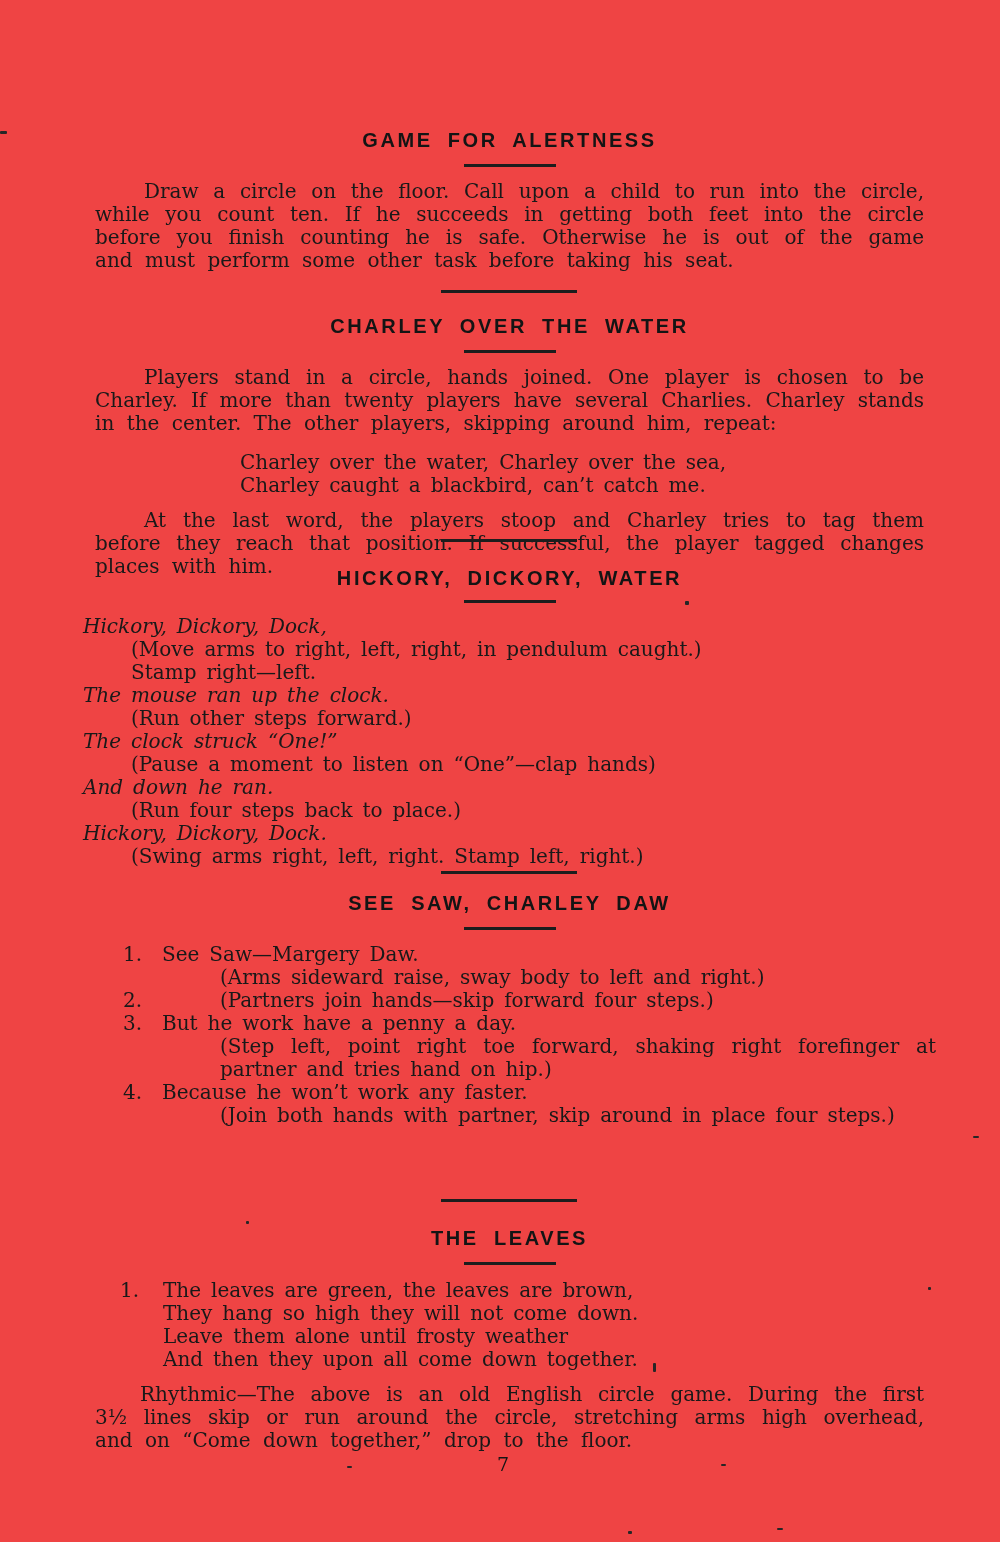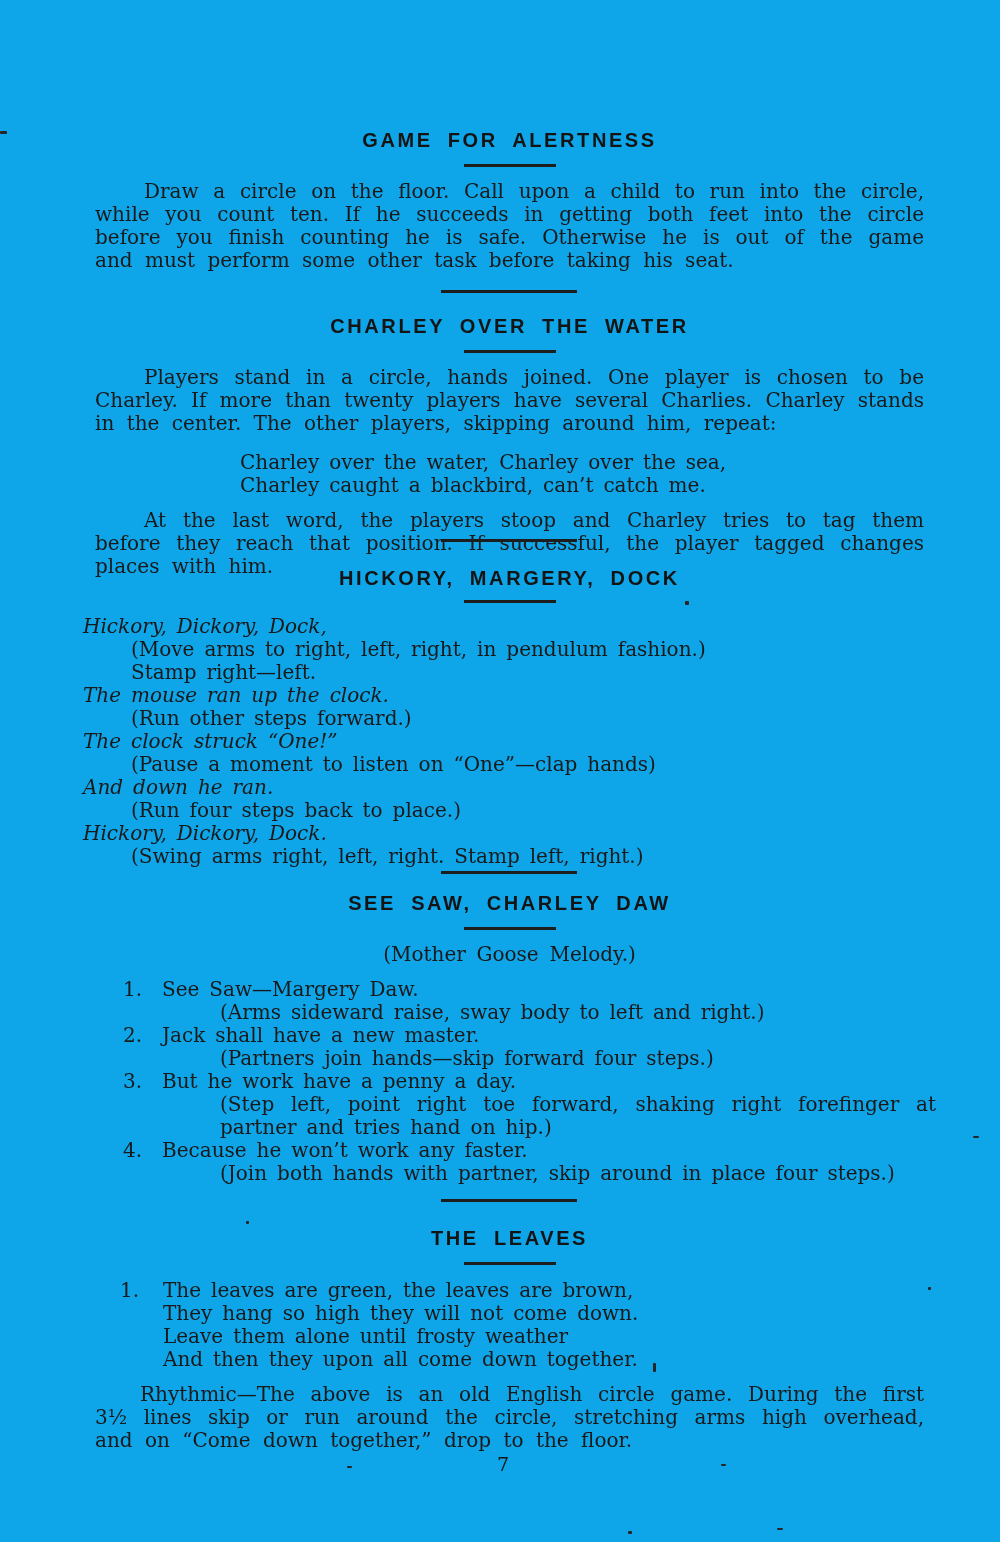--- a/index.html
+++ b/index.html
@@ -1,20 +1,20 @@
 <!DOCTYPE html>
 <html><head>
 <meta charset="utf-8">
 <style>
   html, body { margin: 0; padding: 0; background: #ffffff; }
   .page {
     position: relative;
     width: 1000px;
     height: 1542px;
-    background: #0ea5e9;
+    background: #ef4444;
     color: #191919;
     font-family: "DejaVu Serif", serif;
     font-size: 20px;
     line-height: 23px;
     overflow: hidden;
   }
   .column {
     position: absolute;
     left: 83px;
     width: 853px;
@@ -112,52 +112,50 @@
     <div class="verse-block">
       <div class="verse-line">Charley over the water, Charley over the sea,</div>
       <div class="verse-line">Charley caught a blackbird, can’t catch me.</div>
     </div>
     <p class="para">At the last word, the players stoop and Charley tries to tag them before they reach that position. If successful, the player tagged changes places with him.</p>
   </section>
 
   <div class="divider d2"></div>
 
   <section class="column s3">
-    <h2 class="heading">HICKORY, MARGERY, DOCK</h2>
+    <h2 class="heading">HICKORY, DICKORY, WATER</h2>
     <div class="hrule"></div>
     <div>
       <div class="rhyme-line">Hickory, Dickory, Dock,</div>
-      <div class="instr-line">(Move arms to right, left, right, in pendulum fashion.)</div>
+      <div class="instr-line">(Move arms to right, left, right, in pendulum caught.)</div>
       <div class="instr-line">Stamp right—left.</div>
       <div class="rhyme-line">The mouse ran up the clock.</div>
       <div class="instr-line">(Run other steps forward.)</div>
       <div class="rhyme-line">The clock struck “One!”</div>
       <div class="instr-line">(Pause a moment to listen on “One”—clap hands)</div>
       <div class="rhyme-line">And down he ran.</div>
       <div class="instr-line">(Run four steps back to place.)</div>
       <div class="rhyme-line">Hickory, Dickory, Dock.</div>
       <div class="instr-line">(Swing arms right, left, right. Stamp left, right.)</div>
     </div>
   </section>
 
   <div class="divider d3"></div>
 
   <section class="column s4">
     <h2 class="heading">SEE SAW, CHARLEY DAW</h2>
     <div class="hrule"></div>
-    <div class="subtitle">(Mother Goose Melody.)</div>
     <div class="ss-list">
       <div class="ss-item">
         <span class="ss-num">1.</span>
         <div class="ss-line">See Saw—Margery Daw.</div>
         <div class="ss-instr">(Arms sideward raise, sway body to left and right.)</div>
       </div>
       <div class="ss-item">
         <span class="ss-num">2.</span>
-        <div class="ss-line">Jack shall have a new master.</div>
         <div class="ss-instr">(Partners join hands—skip forward four steps.)</div>
       </div>
       <div class="ss-item">
         <span class="ss-num">3.</span>
         <div class="ss-line">But he work have a penny a day.</div>
         <div class="ss-instr">(Step left, point right toe forward, shaking right forefinger at partner and tries hand on hip.)</div>
       </div>
       <div class="ss-item">
         <span class="ss-num">4.</span>
         <div class="ss-line">Because he won’t work any faster.</div>

